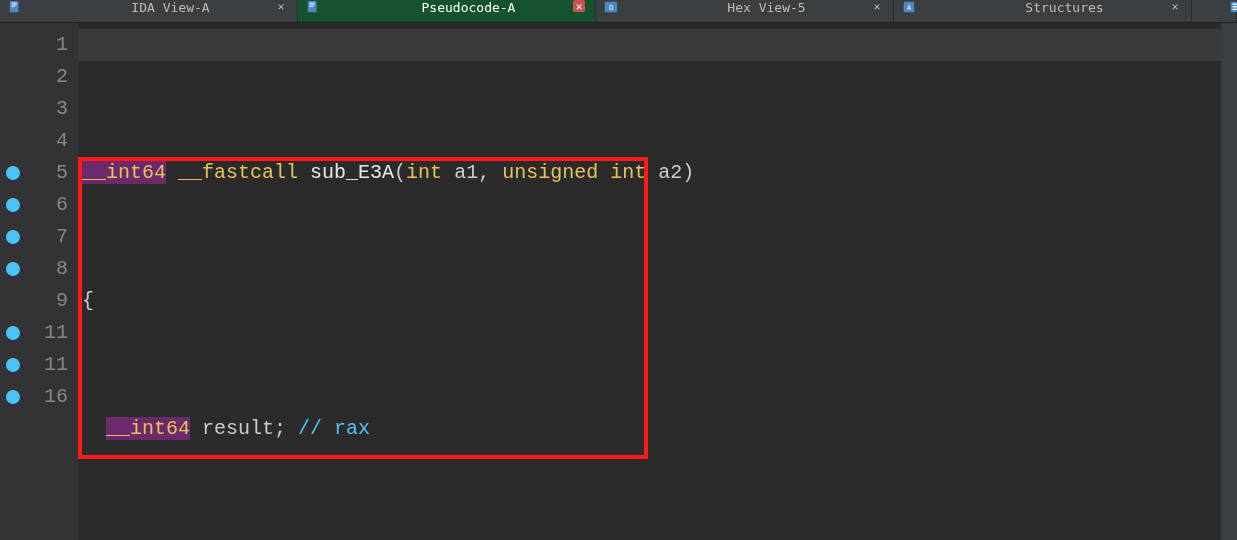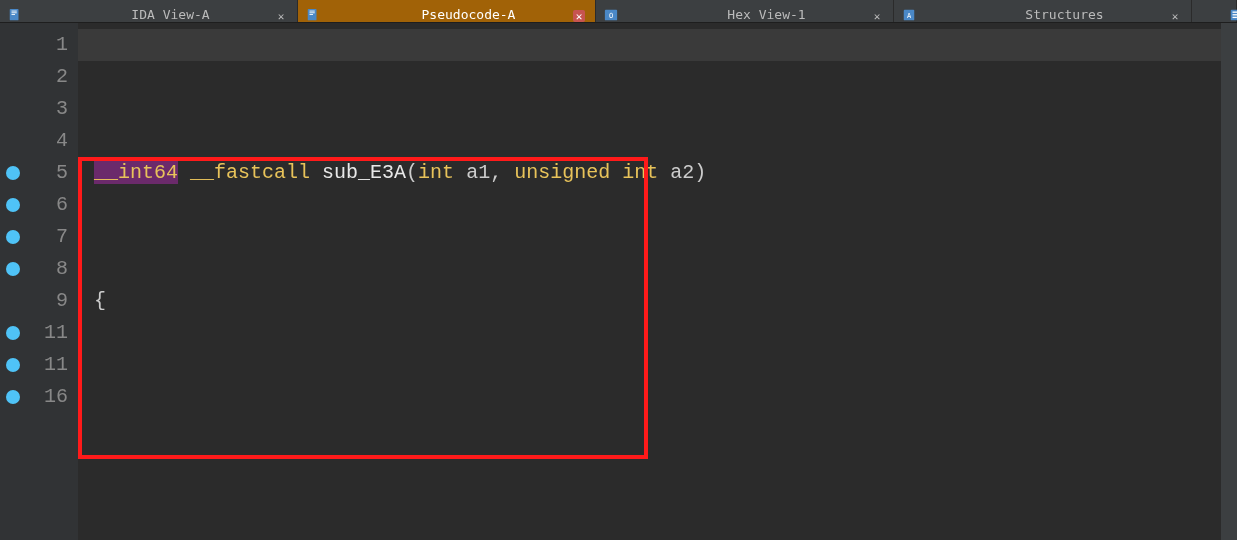--- a/index.html
+++ b/index.html
@@ -13,33 +13,33 @@
   }
   .tab-bar {
     display: flex;
     height: 23px;
     background: #3c3f41;
     border-bottom: 1px solid #1e1e1e;
     align-items: stretch;
   }
   .tab {
     display: flex;
-    align-items: flex-end;
+    align-items: flex-start;
     justify-content: center;
     position: relative;
     background: #3c3f41;
     color: #bbbbbb;
     font-size: 13px;
     border-right: 1px solid #2b2b2b;
     flex: 1 1 0;
     min-width: 0;
     padding-left: 44px;
   }
   .tab.active {
-    background: #a16207;
+    background: #14532d;
     color: #ffffff;
   }
   .tab-icon {
     width: 14px;
     height: 14px;
     margin-right: 0;
     position: absolute;
     left: 8px;
     display: inline-flex;
     align-items: center;
@@ -95,21 +95,21 @@
     top: 50%;
     transform: translateY(-50%);
     width: 14px;
     height: 14px;
     border-radius: 50%;
     background: #4fc3f7;
   }
   .code {
     flex: 1;
     padding-top: 6px;
-    padding-left: 16px;
+    padding-left: 4px;
     line-height: 32px;
     white-space: pre;
     color: #cccccc;
     position: relative;
   }
   .code-line {
     height: 32px;
     position: relative;
   }
   .line1-bg {
@@ -174,21 +174,21 @@
     <span class="tab-label">Pseudocode-A</span>
     <span class="tab-close red">✕</span>
   </div>
   <div class="tab">
     <span class="tab-icon">
       <svg viewBox="0 0 16 16">
           <rect x="1" y="2" width="14" height="12" rx="1" fill="#4a88c7"></rect>
           <text x="8" y="11" text-anchor="middle" font-size="8" fill="#fff" font-family="monospace">O</text>
         </svg>
     </span>
-    <span class="tab-label">Hex View-1</span>
+    <span class="tab-label">Hex View-5</span>
     <span class="tab-close">✕</span>
   </div>
   <div class="tab">
     <span class="tab-icon">
       <svg viewBox="0 0 16 16">
           <rect x="2" y="2" width="12" height="12" rx="1" fill="#4a88c7"></rect>
           <text x="8" y="11" text-anchor="middle" font-size="8" fill="#fff" font-family="monospace">A</text>
         </svg>
     </span>
     <span class="tab-label">Structures</span>
@@ -222,20 +222,21 @@
     <div class="gutter-line"><span class="bp"></span><span>16</span></div>
   </div>
 
   <div class="code">
     <div class="line1-bg"></div>
 
     <div class="code-line"><span class="hl ty">__int64</span><span> </span><span class="ty">__fastcall</span><span> </span><span class="fn">sub_E3A</span><span class="punc">(</span><span class="ty">int</span><span> </span><span class="id">a1</span><span class="punc">,</span><span> </span><span class="ty">unsigned</span><span> </span><span class="ty">int</span><span> </span><span class="id">a2</span><span class="punc">)</span></div>
 
     <div class="code-line"><span class="punc">{</span></div>
 
+    <div class="code-line"><span>  </span><span class="hl ty">__int64</span><span> </span><span class="id">result</span><span class="punc">;</span><span> </span><span class="cmt">// rax</span></div>
 
     
 
     
 
     
 
     
 
     

